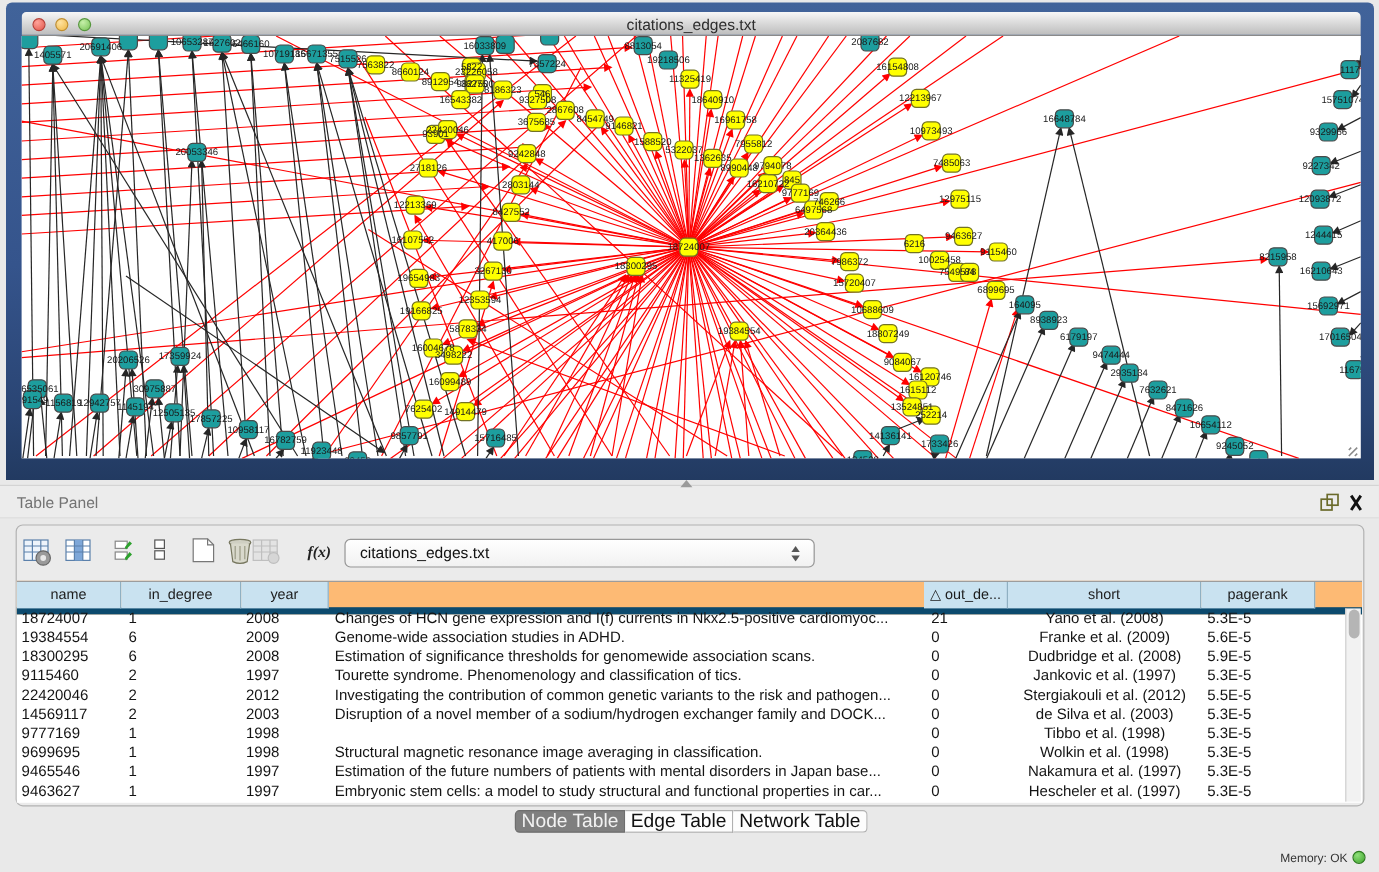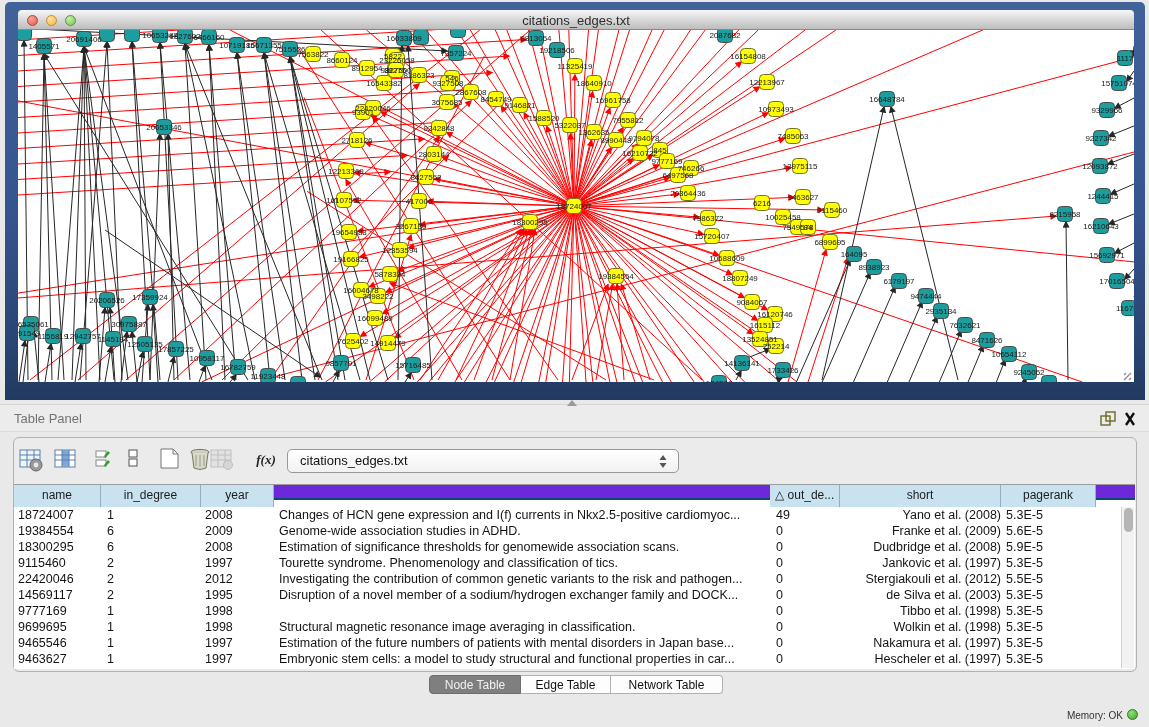--- a/index.html
+++ b/index.html
@@ -11,34 +11,34 @@
 #title { position:absolute; top:3px; line-height:16px; left:0; width:100%; text-align:center; font-size:13px; color:#2e2e2e; }
 #tp-bar { position:absolute; left:0; top:404px; width:1149px; height:28px; background:#ececec;
   border-top:1px solid #d4d4d4; border-bottom:1px solid #dcdcdc; }
 #tp-bar span { position:absolute; left:14px; top:6px; font-size:13px; color:#737373; }
 #panel { position:absolute; left:13px; top:437px; width:1124px; height:235px;
   border:1px solid #b2b2b2; border-radius:6px; background:#ebebeb; }
 #dropdown { position:absolute; left:287px; top:449px; width:392px; height:24px;
   background:linear-gradient(#ffffff,#f1f1f1); border:1px solid #989898; border-radius:5px;
   font-size:13px; color:#111; line-height:22px; padding-left:12px; }
 #table { position:absolute; left:14px; top:484px; width:1121px; height:185px; background:#fff; font-size:12px; }
-#thead { position:absolute; left:0; top:0; width:1121px; height:16px; background:#6d28d9;
-  border-top:1px solid #9c9c9c; border-bottom:2px solid #0c4a6e; }
+#thead { position:absolute; left:0; top:0; width:1121px; height:28px; background:#fdba74;
+  border-top:1px solid #9c9c9c; border-bottom:6px solid #0c4a6e; }
 .th { position:absolute; top:0; height:22px; background:#c9e2f0; border-right:1px solid #8fb0c2;
   text-align:center; line-height:21px; color:#1c1c1c; }
 #tbody { position:absolute; left:0; top:23px; width:1121px; }
 .tr { position:relative; height:16px; line-height:16px; font-size:12.5px; color:#141414; white-space:nowrap; }
 .tr div { position:absolute; top:0; height:16px; overflow:hidden; }
 .c1 { left:4px; width:85px; } .c2 { left:93px; width:90px; } .c3 { left:191px; width:66px; }
 .c4 { left:265px; width:492px; } .c5 { left:762px; width:60px; }
-.c6 { left:826px; width:161px; text-align:right; } .c7 { left:992px; width:90px; }
+.c6 { left:826px; width:161px; text-align:center; } .c7 { left:992px; width:90px; }
 #vsb { position:absolute; left:1121px; top:507px; width:13px; height:161px; background:#f2f2f2;
   border-left:1px solid #d0d0d0; }
 #vsb div { position:absolute; left:2px; top:1px; width:9px; height:24px; background:#b5b5b5; border-radius:5px; }
-#tabs { position:absolute; left:429px; top:675px; height:19px; display:flex; font-size:12px; }
+#tabs { position:absolute; left:429px; top:675px; height:19px; display:flex; font-size:16px; }
 #tabs div { height:19px; line-height:18px; text-align:center; background:#fdfdfd; border:1px solid #b0b0b0; border-left:none; color:#111; }
 #tabs div:first-child { background:#7f7f7f; color:#f2f2f2; border:1px solid #6e6e6e; border-radius:4px 0 0 4px; }
 #tabs div:last-child { border-radius:0 4px 4px 0; }
 #mem { position:absolute; right:26px; top:710px; font-size:10px; color:#333; }
 #memdot { position:absolute; right:11px; top:709px; width:11px; height:11px; border-radius:50%;
   background:radial-gradient(circle at 35% 30%, #8fe07a, #3fa42c); border:1px solid #2c7a1e; }
 .icon { position:absolute; top:448px; }
 </style></head><body>
 <div id="frame"></div>
 <div id="titlebar">
@@ -627,21 +627,21 @@
     <div class="th" style="left:756px;width:70px;text-align:left;padding-left:5px">△ out_de...</div>
     <div class="th" style="left:826px;width:161px">short</div>
     <div class="th" style="left:987px;width:95px">pagerank</div>
   </div>
   <div id="tbody">
       <div class="tr">
         <div class="c1">18724007</div>
         <div class="c2">1</div>
         <div class="c3">2008</div>
         <div class="c4">Changes of HCN gene expression and I(f) currents in Nkx2.5-positive cardiomyoc...</div>
-        <div class="c5">49</div>
+        <div class="c5">21</div>
         <div class="c6">Yano et al. (2008)</div>
         <div class="c7">5.3E-5</div>
       </div>
       <div class="tr">
         <div class="c1">19384554</div>
         <div class="c2">6</div>
         <div class="c3">2009</div>
         <div class="c4">Genome-wide association studies in ADHD.</div>
         <div class="c5">0</div>
         <div class="c6">Franke et al. (2009)</div>
@@ -670,21 +670,21 @@
         <div class="c2">2</div>
         <div class="c3">2012</div>
         <div class="c4">Investigating the contribution of common genetic variants to the risk and pathogen...</div>
         <div class="c5">0</div>
         <div class="c6">Stergiakouli et al. (2012)</div>
         <div class="c7">5.5E-5</div>
       </div>
       <div class="tr">
         <div class="c1">14569117</div>
         <div class="c2">2</div>
-        <div class="c3">1995</div>
+        <div class="c3">2003</div>
         <div class="c4">Disruption of a novel member of a sodium/hydrogen exchanger family and DOCK...</div>
         <div class="c5">0</div>
         <div class="c6">de Silva et al. (2003)</div>
         <div class="c7">5.3E-5</div>
       </div>
       <div class="tr">
         <div class="c1">9777169</div>
         <div class="c2">1</div>
         <div class="c3">1998</div>
         <div class="c5">0</div>

